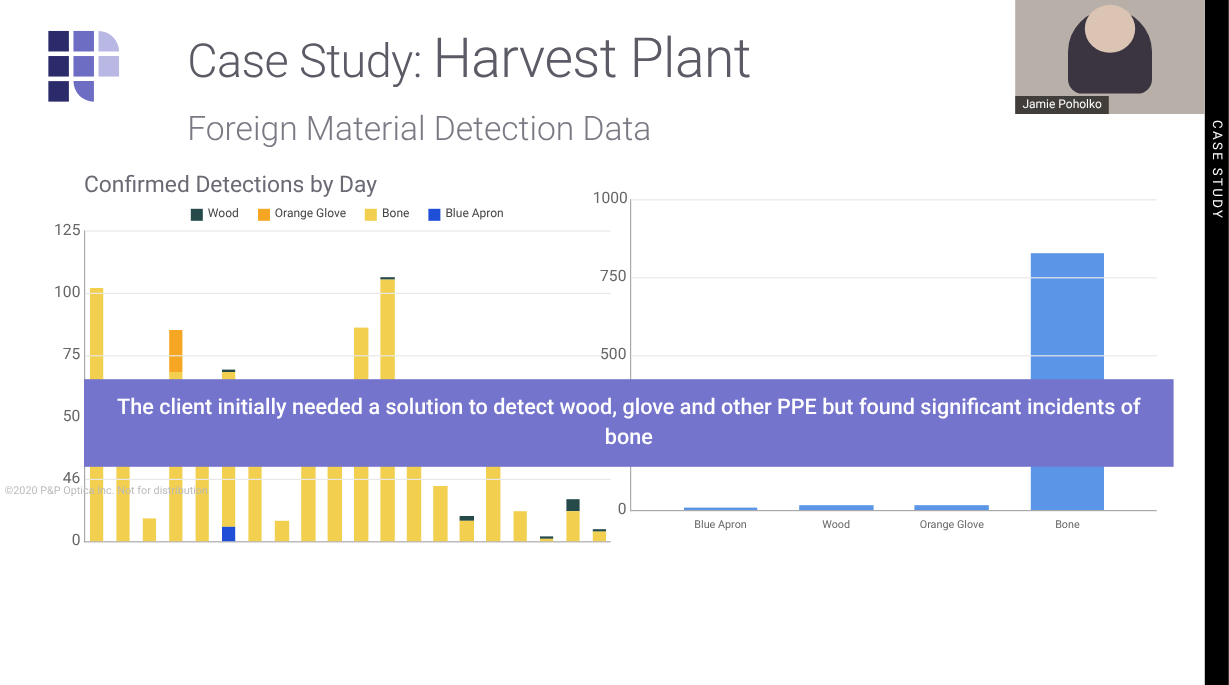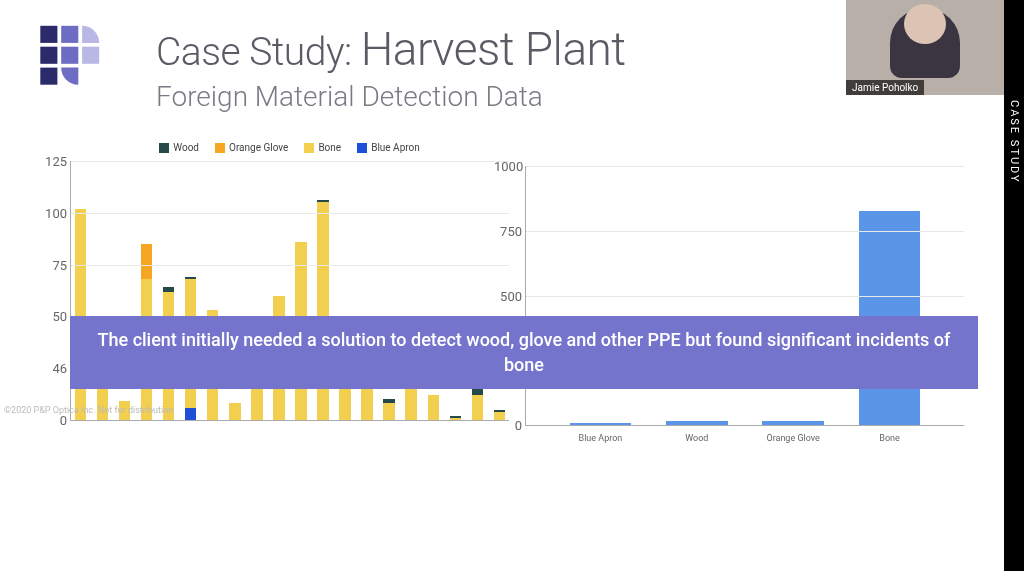--- a/index.html
+++ b/index.html
@@ -92,21 +92,21 @@
     font-weight: 300;
     font-size: 39px;
     color: #5b5b66;
     letter-spacing: -0.5px;
   }
   .titles h1 .em { font-size: 46px; }
   .titles h2 {
     font-weight: 300;
     font-size: 28px;
     color: #7a7a85;
-    margin-top: 4px;
+    margin-top: 15px;
   }
   .charts {
     position: absolute;
     top: 142px;
     left: 70px;
     right: 40px;
     display: flex;
     gap: 16px;
   }
   .chart-block { flex: 1; }
@@ -226,20 +226,21 @@
       </svg>
     </div>
     <div class="titles">
       <h1><span>Case Study: </span><span class="em">Harvest Plant</span></h1>
       <h2>Foreign Material Detection Data</h2>
     </div>
   </div>
 
   <div class="charts">
     <div class="chart-block">
+      <div class="chart-title">Confirmed Detections by Day</div>
       <div class="legend" id="legend-left">
           <div class="legend-item">
             <span class="swatch" style="background: rgb(38, 74, 74);"></span>
             <span>Wood</span>
           </div>
           <div class="legend-item">
             <span class="swatch" style="background: rgb(245, 166, 35);"></span>
             <span>Orange Glove</span>
           </div>
           <div class="legend-item">

